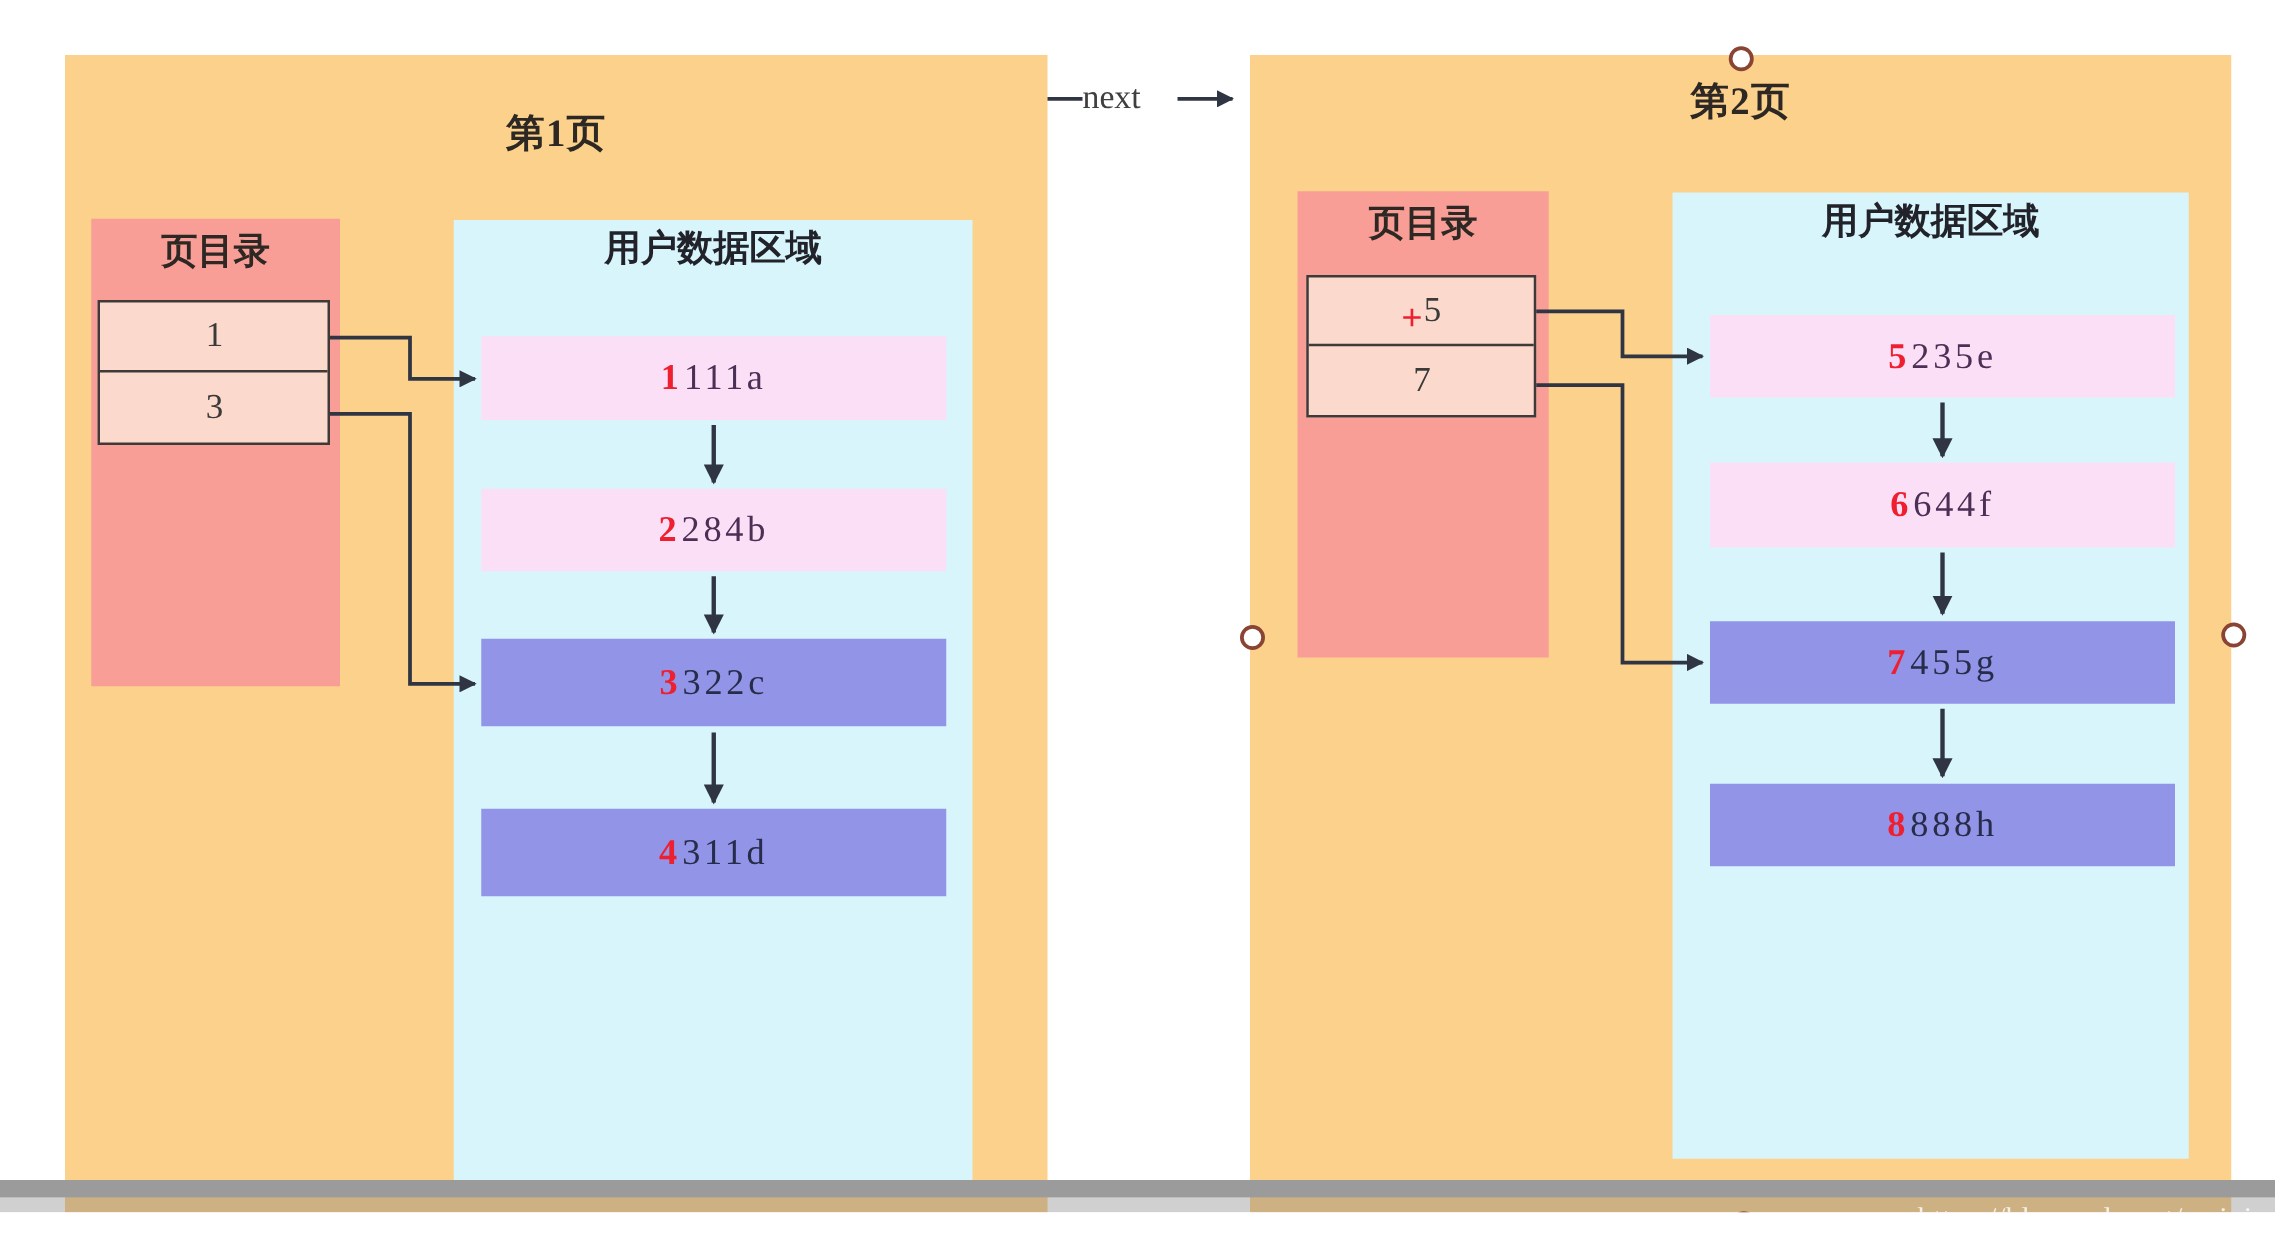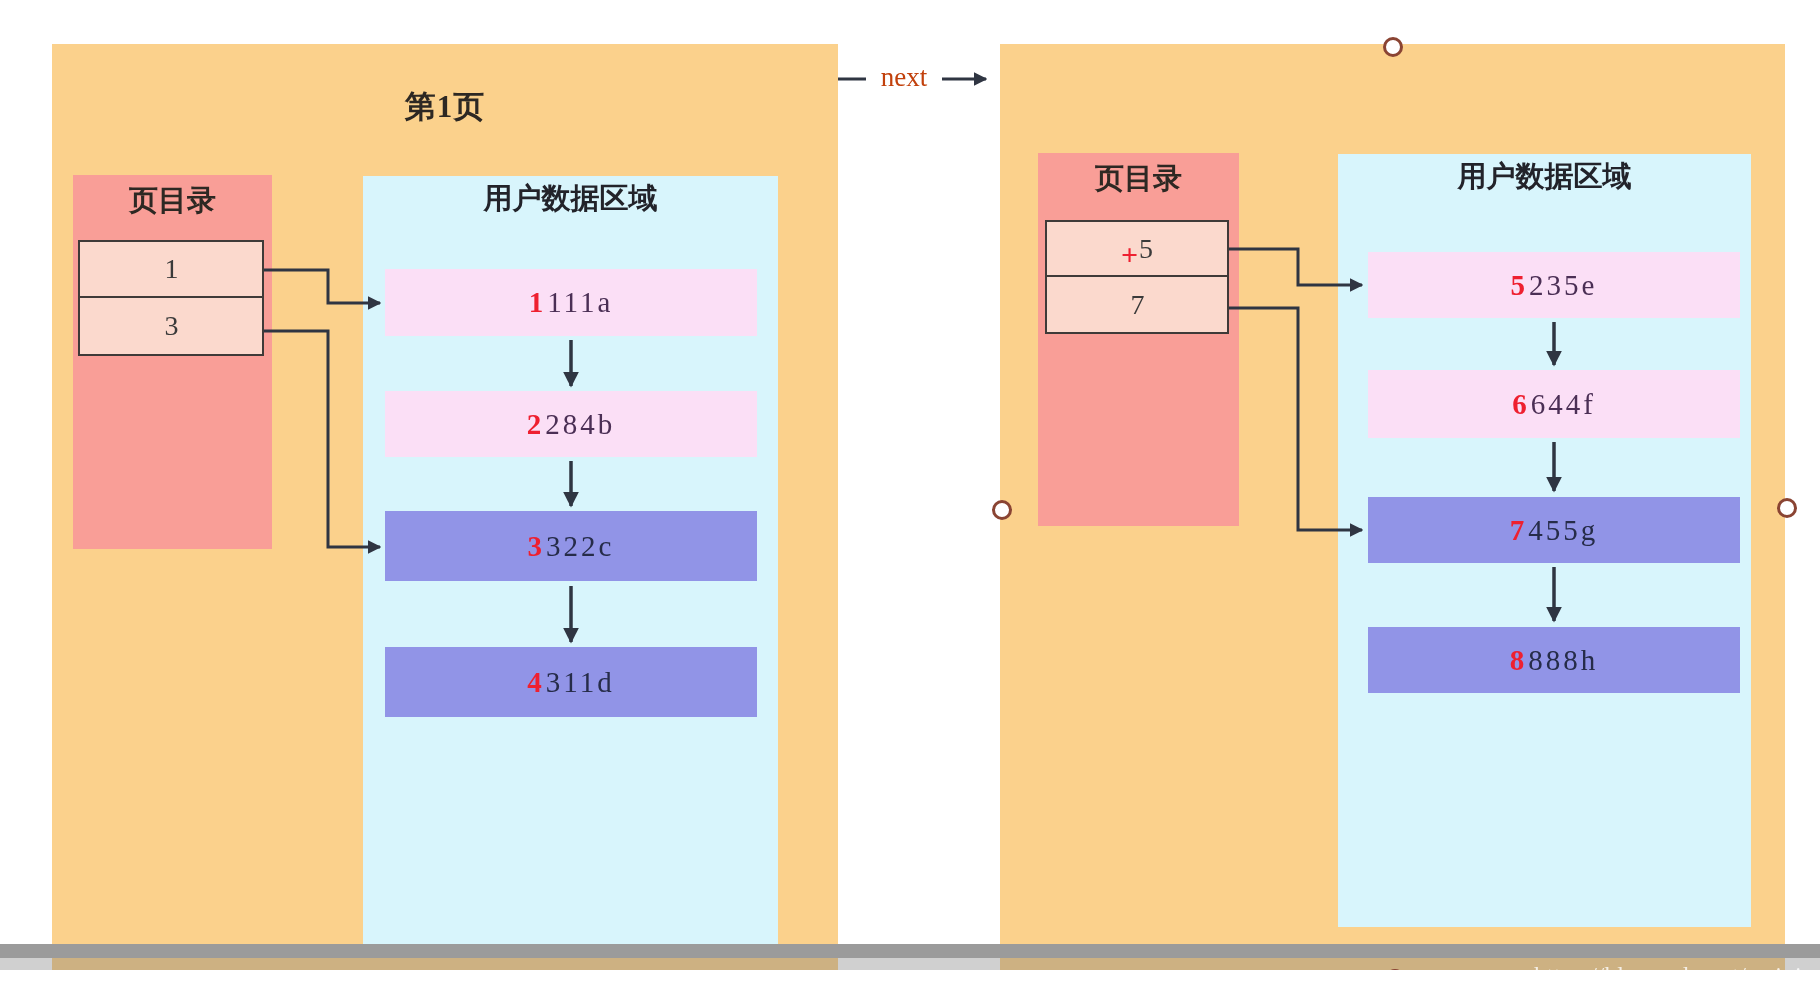--- a/index.html
+++ b/index.html
@@ -35,22 +35,22 @@
   .record.pink{background:#FBDFF6;color:#4b2f55;}
   .record.purple{background:#9194E7;color:#262c49;}
   .record .lead{color:#EE2030;font-weight:800;margin-right:1px;}
   .page1 .record{left:22px;}
   .page2 .record{left:30px;}
   .p1r1{top:93px;height:67px;}  .p1r2{top:215px;height:66px;}
   .p1r3{top:335px;height:70px;} .p1r4{top:471px;height:70px;}
   .p2r1{top:98px;height:66px;}  .p2r2{top:216px;height:68px;}
   .p2r3{top:343px;height:66px;} .p2r4{top:473px;height:66px;}
   svg.arrows{position:absolute;left:0;top:0;z-index:3;pointer-events:none;}
-  .next-label{position:absolute;left:866px;top:62px;width:76px;text-align:center;z-index:4;
-    background:#ffffff;font-size:27px;color:#c2410c;}
+  .next-label{position:absolute;left:866px;top:62px;width:76px;z-index:4;
+    background:#ffffff;font-size:27px;color:#404040;}
   .handle{position:absolute;width:14px;height:14px;border:3px solid #8A4433;border-radius:50%;
     background:#fff;box-sizing:content-box;z-index:7;}
   .handle.top{left:1383px;top:37px;}
   .handle.left{left:992px;top:500px;}
   .handle.right{left:1777px;top:498px;}
   .handle.bottom{left:1385px;top:969px;}
   .progress-line{position:absolute;left:0;top:944px;width:1820px;height:14px;background:#9B9B9B;z-index:5;}
   .dim-strip{position:absolute;left:0;top:958px;width:1820px;height:12px;background:rgba(110,110,110,0.32);z-index:5;}
   .bottom-fade{position:absolute;left:0;top:970px;width:1820px;height:28px;
     background:linear-gradient(#bfbfbf,#828282);z-index:5;}
@@ -94,20 +94,21 @@
           <span>322c</span>
         </div>
       <div class="record purple p1r4">
           <span class="lead">4</span>
           <span>311d</span>
         </div>
     </div>
   </div>
 
   <div class="page page2">
+    <div class="page-title"><span>第</span><span class="num">2</span><span>页</span></div>
 
     <div class="dir">
       <div class="dir-header">页目录</div>
     </div>
     <div class="dir-cells">
       <div class="dir-cell">
           <span class="dir-prefix">+</span>
           <span>5</span>
         </div>
       <div class="dir-cell">

